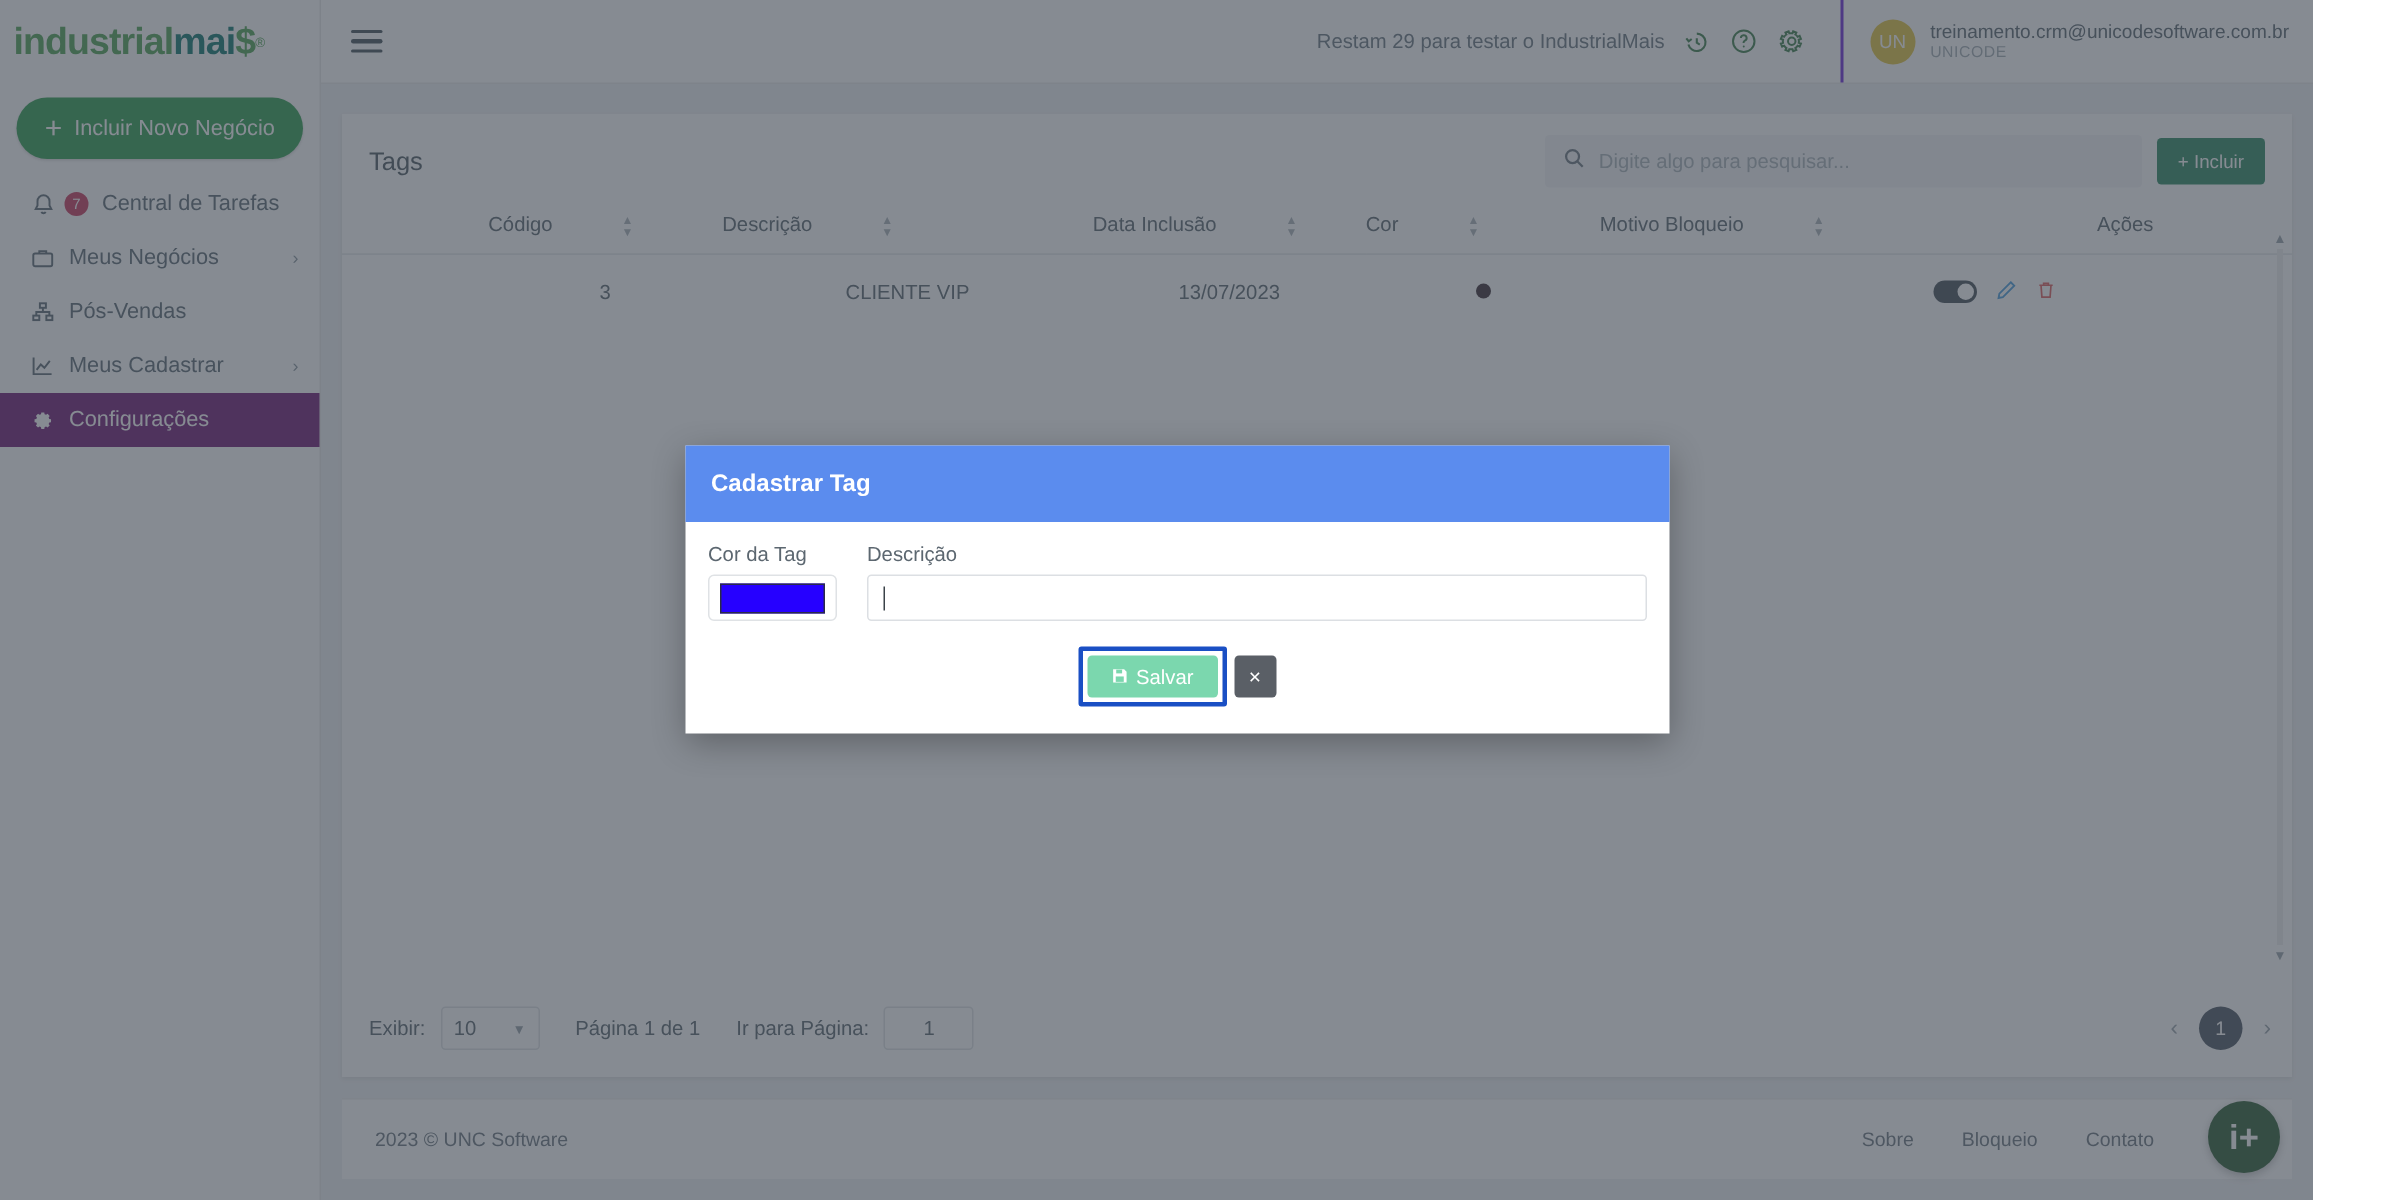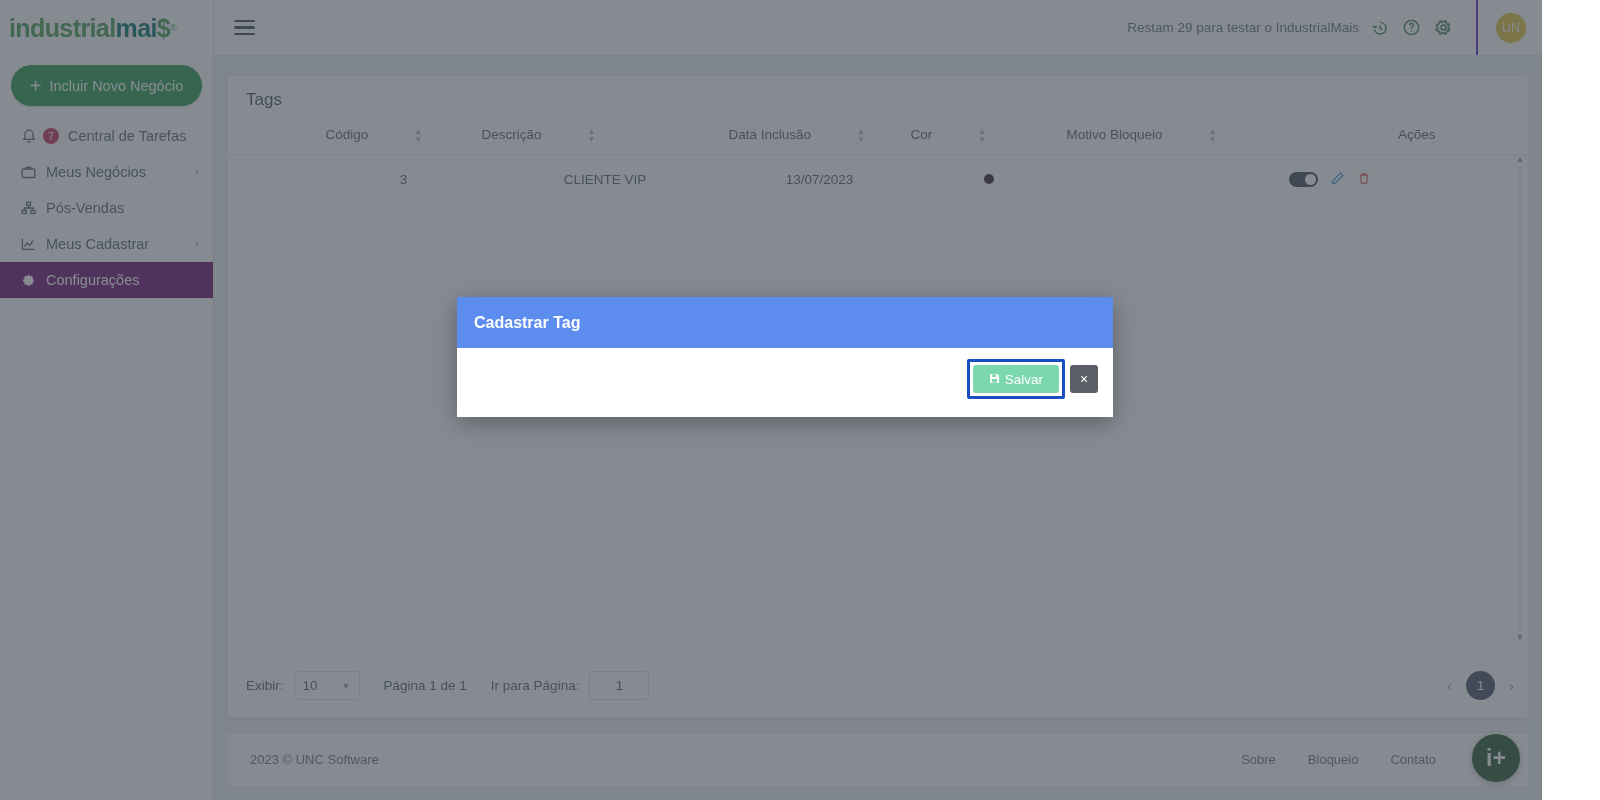--- a/index.html
+++ b/index.html
@@ -152,21 +152,21 @@
     width: 86px; height: 31px; border: 1px solid #dfe2e5; border-radius: 4px;
     display: flex; align-items: center; justify-content: center; cursor: pointer;
   }
   .swatch { width: 70px; height: 20px; background: #2600ff; border: 1px solid #2b2b4a; }
   .fgroup.grow { flex: 1; }
   .descinput {
     width: 100%; height: 31px; border: 1px solid #dcdfe3; border-radius: 3px;
     background: #fff; display: flex; align-items: center; padding: 0 10px;
   }
   .caret { width: 1px; height: 16px; background: #3b4249; }
-  .mfoot { padding: 11px 15px 18px 15px; display: flex; justify-content: flex-end; align-items: center; }
+  .mfoot { padding: 11px 15px 18px 15px; display: flex; justify-content: center; align-items: center; }
   .savewrap {
     border: 3px solid #1a4fc4; background: #fff; padding: 3px; border-radius: 2px;
   }
   .btn-salvar {
     background: #7bd7ae; color: #fff; font-size: 13.5px; height: 28px;
     padding: 0 16px; display: flex; align-items: center; gap: 5px;
     border-radius: 3px; cursor: pointer; border: none; font-family: inherit;
   }
   .btn-close {
     background: #5a5f66; color: #fff; width: 28px; height: 28px; border-radius: 3px;
@@ -281,29 +281,45 @@
 
         <span class="iconbtn">
           <svg width="21" height="21" viewBox="0 0 22 22" fill="none" stroke="currentColor" stroke-width="1.4">
             <circle cx="11" cy="11" r="2.6"></circle>
             <path d="M17.4 12.6l-1.5-.5a5 5 0 0 0 0-2.2l1.5-.5-.9-2.2-1.4.7a5 5 0 0 0-1.6-1.6l.7-1.4-2.2-.9-.5 1.5a5 5 0 0 0-2.2 0l-.5-1.5-2.2.9.7 1.4a5 5 0 0 0-1.6 1.6l-1.4-.7-.9 2.2 1.5.5a5 5 0 0 0 0 2.2l-1.5.5.9 2.2 1.4-.7a5 5 0 0 0 1.6 1.6l-.7 1.4 2.2.9.5-1.5a5 5 0 0 0 2.2 0l.5 1.5 2.2-.9-.7-1.4a5 5 0 0 0 1.6-1.6l1.4.7z"></path>
           </svg>
         </span>
 
         <div class="userblock">
           <div class="avatar">UN</div>
+          <div>
+            <div class="uname">treinamento.crm@unicodesoftware.com.br</div>
+            <div class="usub">UNICODE</div>
+          </div>
         </div>
       </div>
     </div>
 
     <div class="content">
       <div class="card">
 
         <div class="cardhead">
           <div class="cardtitle">Tags</div>
+          <div class="searchwrap">
+            <div class="searchbox">
+              <span>
+                <svg width="15" height="15" viewBox="0 0 16 16" fill="none" stroke="#6d7880" stroke-width="1.6">
+                  <circle cx="6.8" cy="6.8" r="4.6"></circle>
+                    <path d="M10.3 10.3 14 14"></path>
+                </svg>
+              </span>
+              <input value="" placeholder="Digite algo para pesquisar..." style="">
+            </div>
+            <div class="btn-incluir">+ Incluir</div>
+          </div>
         </div>
 
         <table>
           <colgroup>
             <col style="width:7.5%">
               <col style="width:12%">
               <col style="width:19%">
               <col style="width:14%">
             <col style="width:12%">
               <col style="width:15%">
@@ -399,20 +415,35 @@
 
       <div class="fab">i+</div>
     </div>
   </div>
 
   <div class="overlay"></div>
 
   <div class="modal">
     <div class="mhead">Cadastrar Tag</div>
 
+    <div class="mbody">
+      <div class="fgroup">
+        <div class="flabel">Cor da Tag</div>
+        <div class="colorbox">
+          <div class="swatch"></div>
+        </div>
+      </div>
+      <div class="fgroup grow">
+        <div class="flabel">Descrição</div>
+        <div class="descinput">
+          <span class="caret"></span>
+          <span></span>
+        </div>
+      </div>
+    </div>
 
     <div class="mfoot">
       <div class="savewrap">
         <div class="btn-salvar">
           <span>
             <svg width="11" height="11" viewBox="0 0 14 14" fill="#fff">
               <path d="M1.4 1.4h9.3l2.1 2.1v9.3H1.4z"></path>
               <rect x="4" y="1.8" width="5" height="3.2" fill="#7bd7ae"></rect>
               <rect x="3.6" y="7.6" width="6.8" height="4.6" fill="#7bd7ae"></rect>
             </svg>

